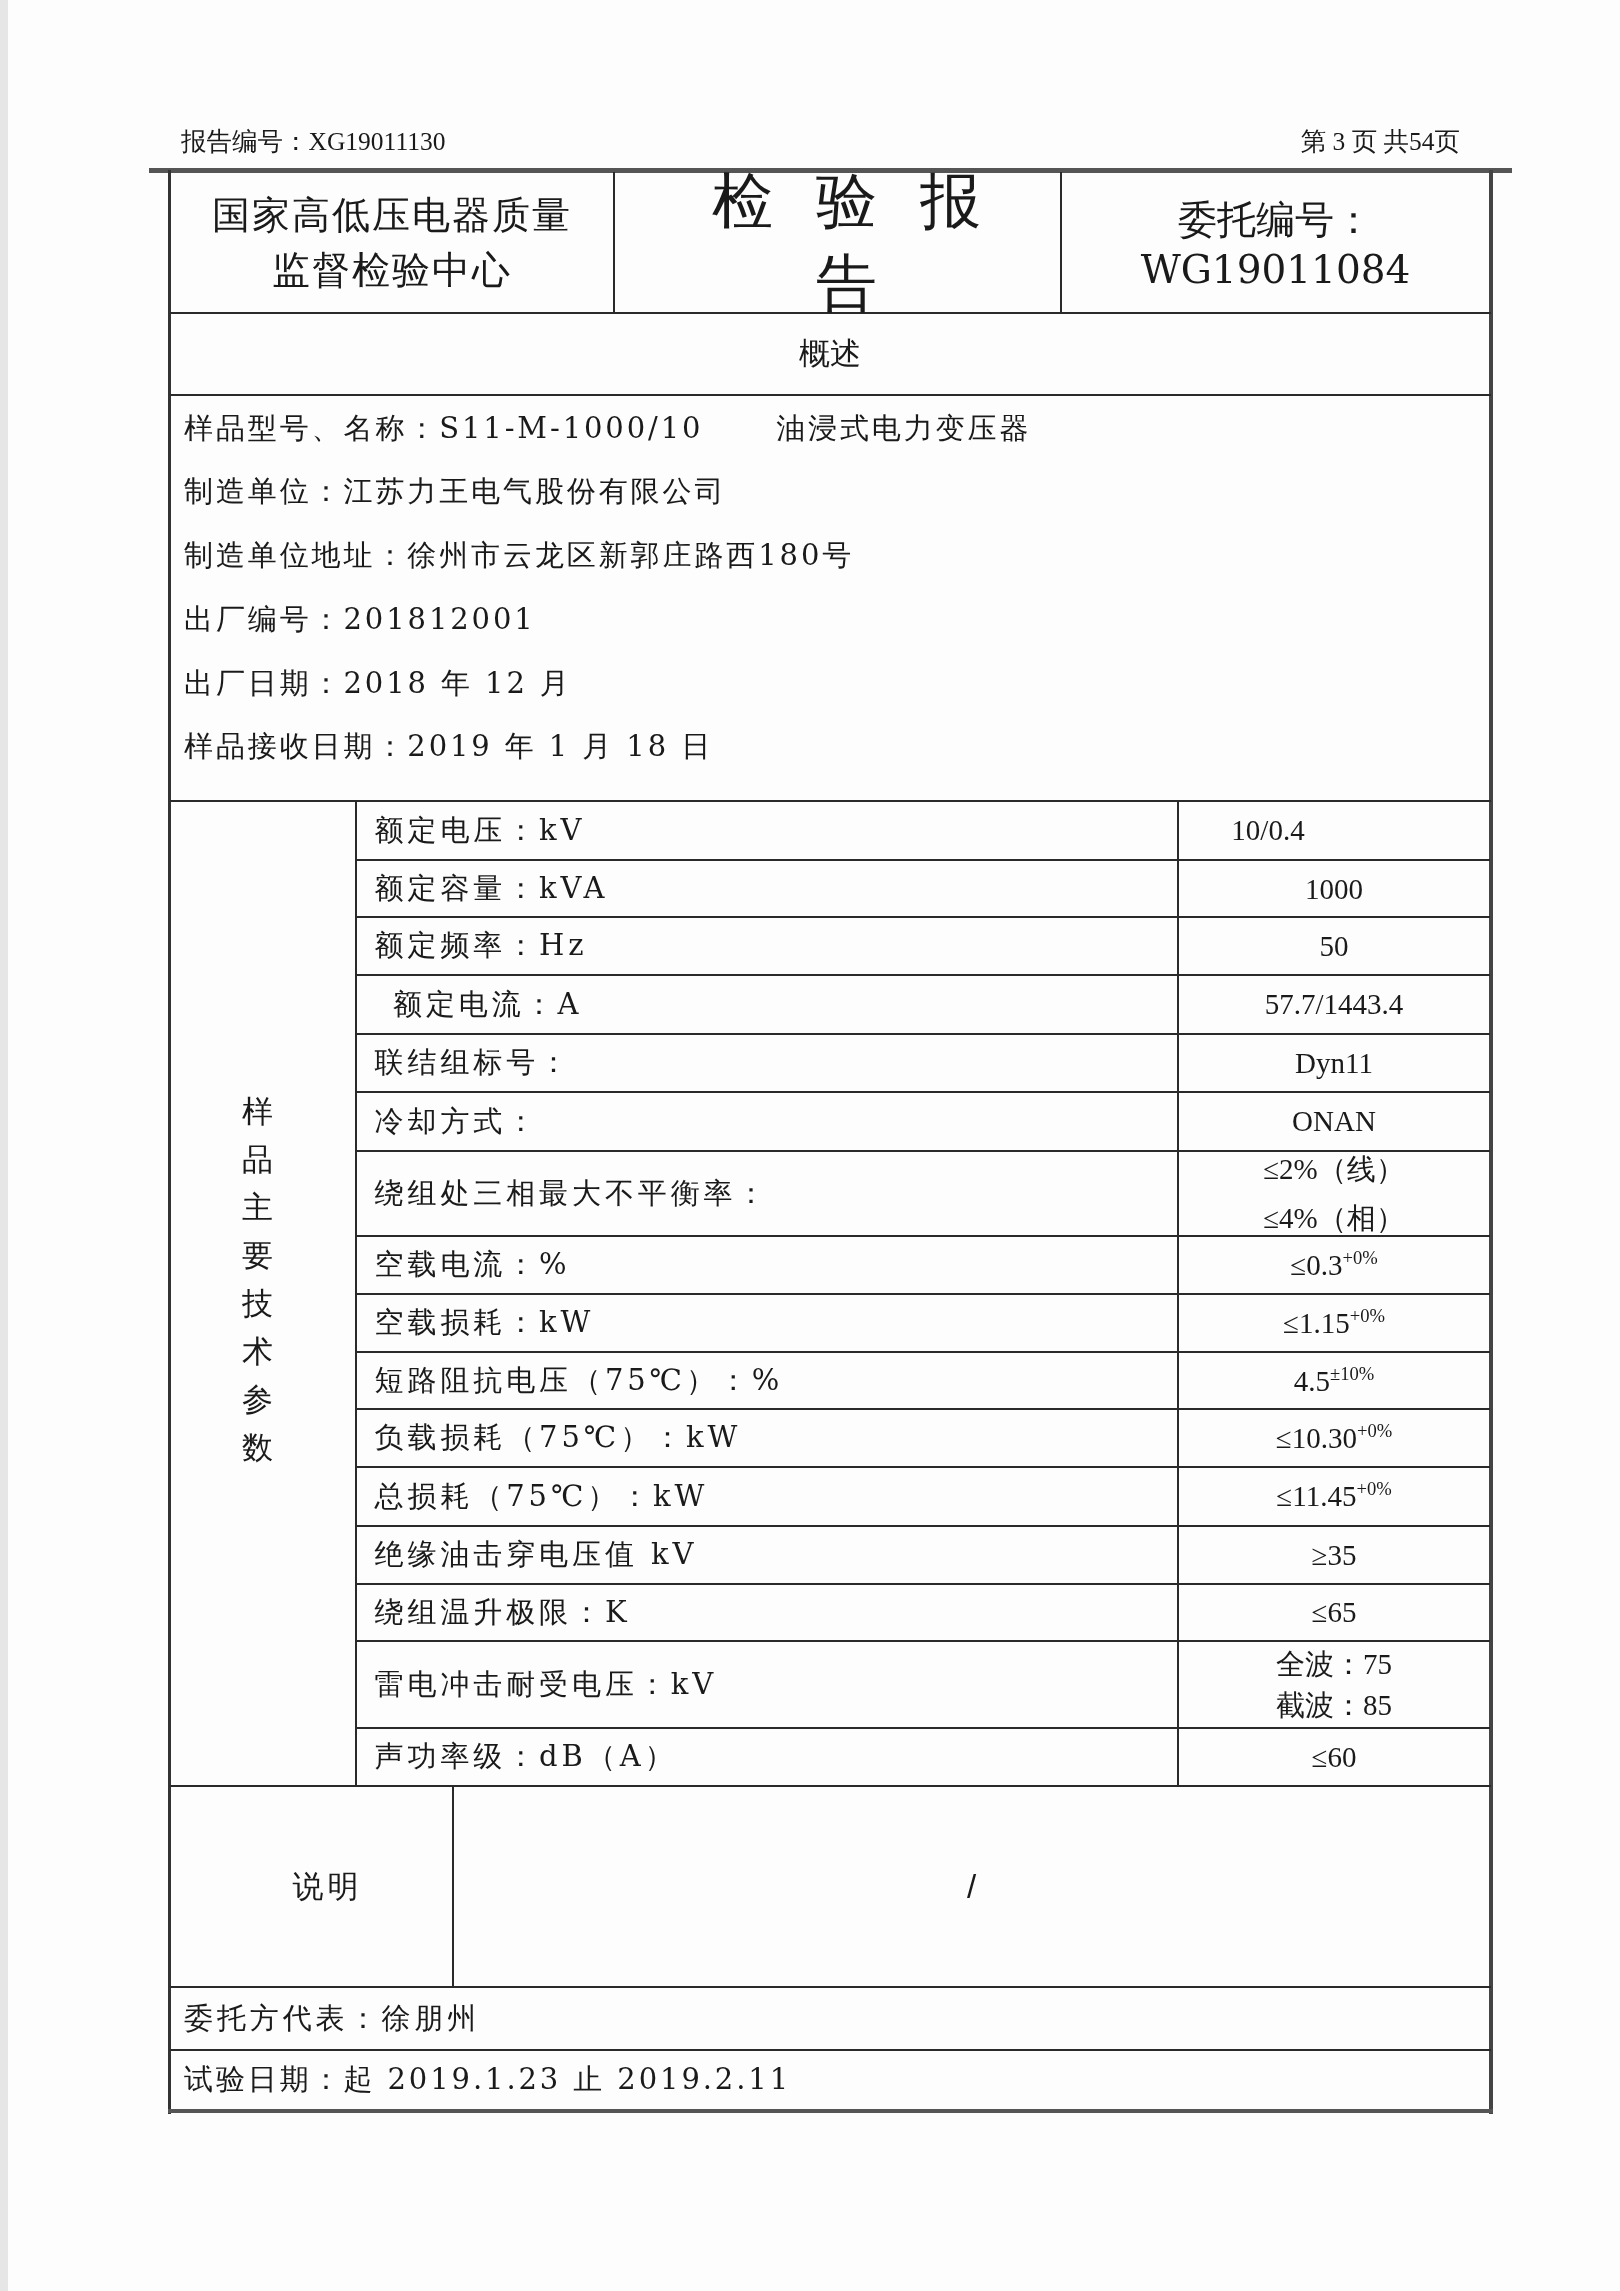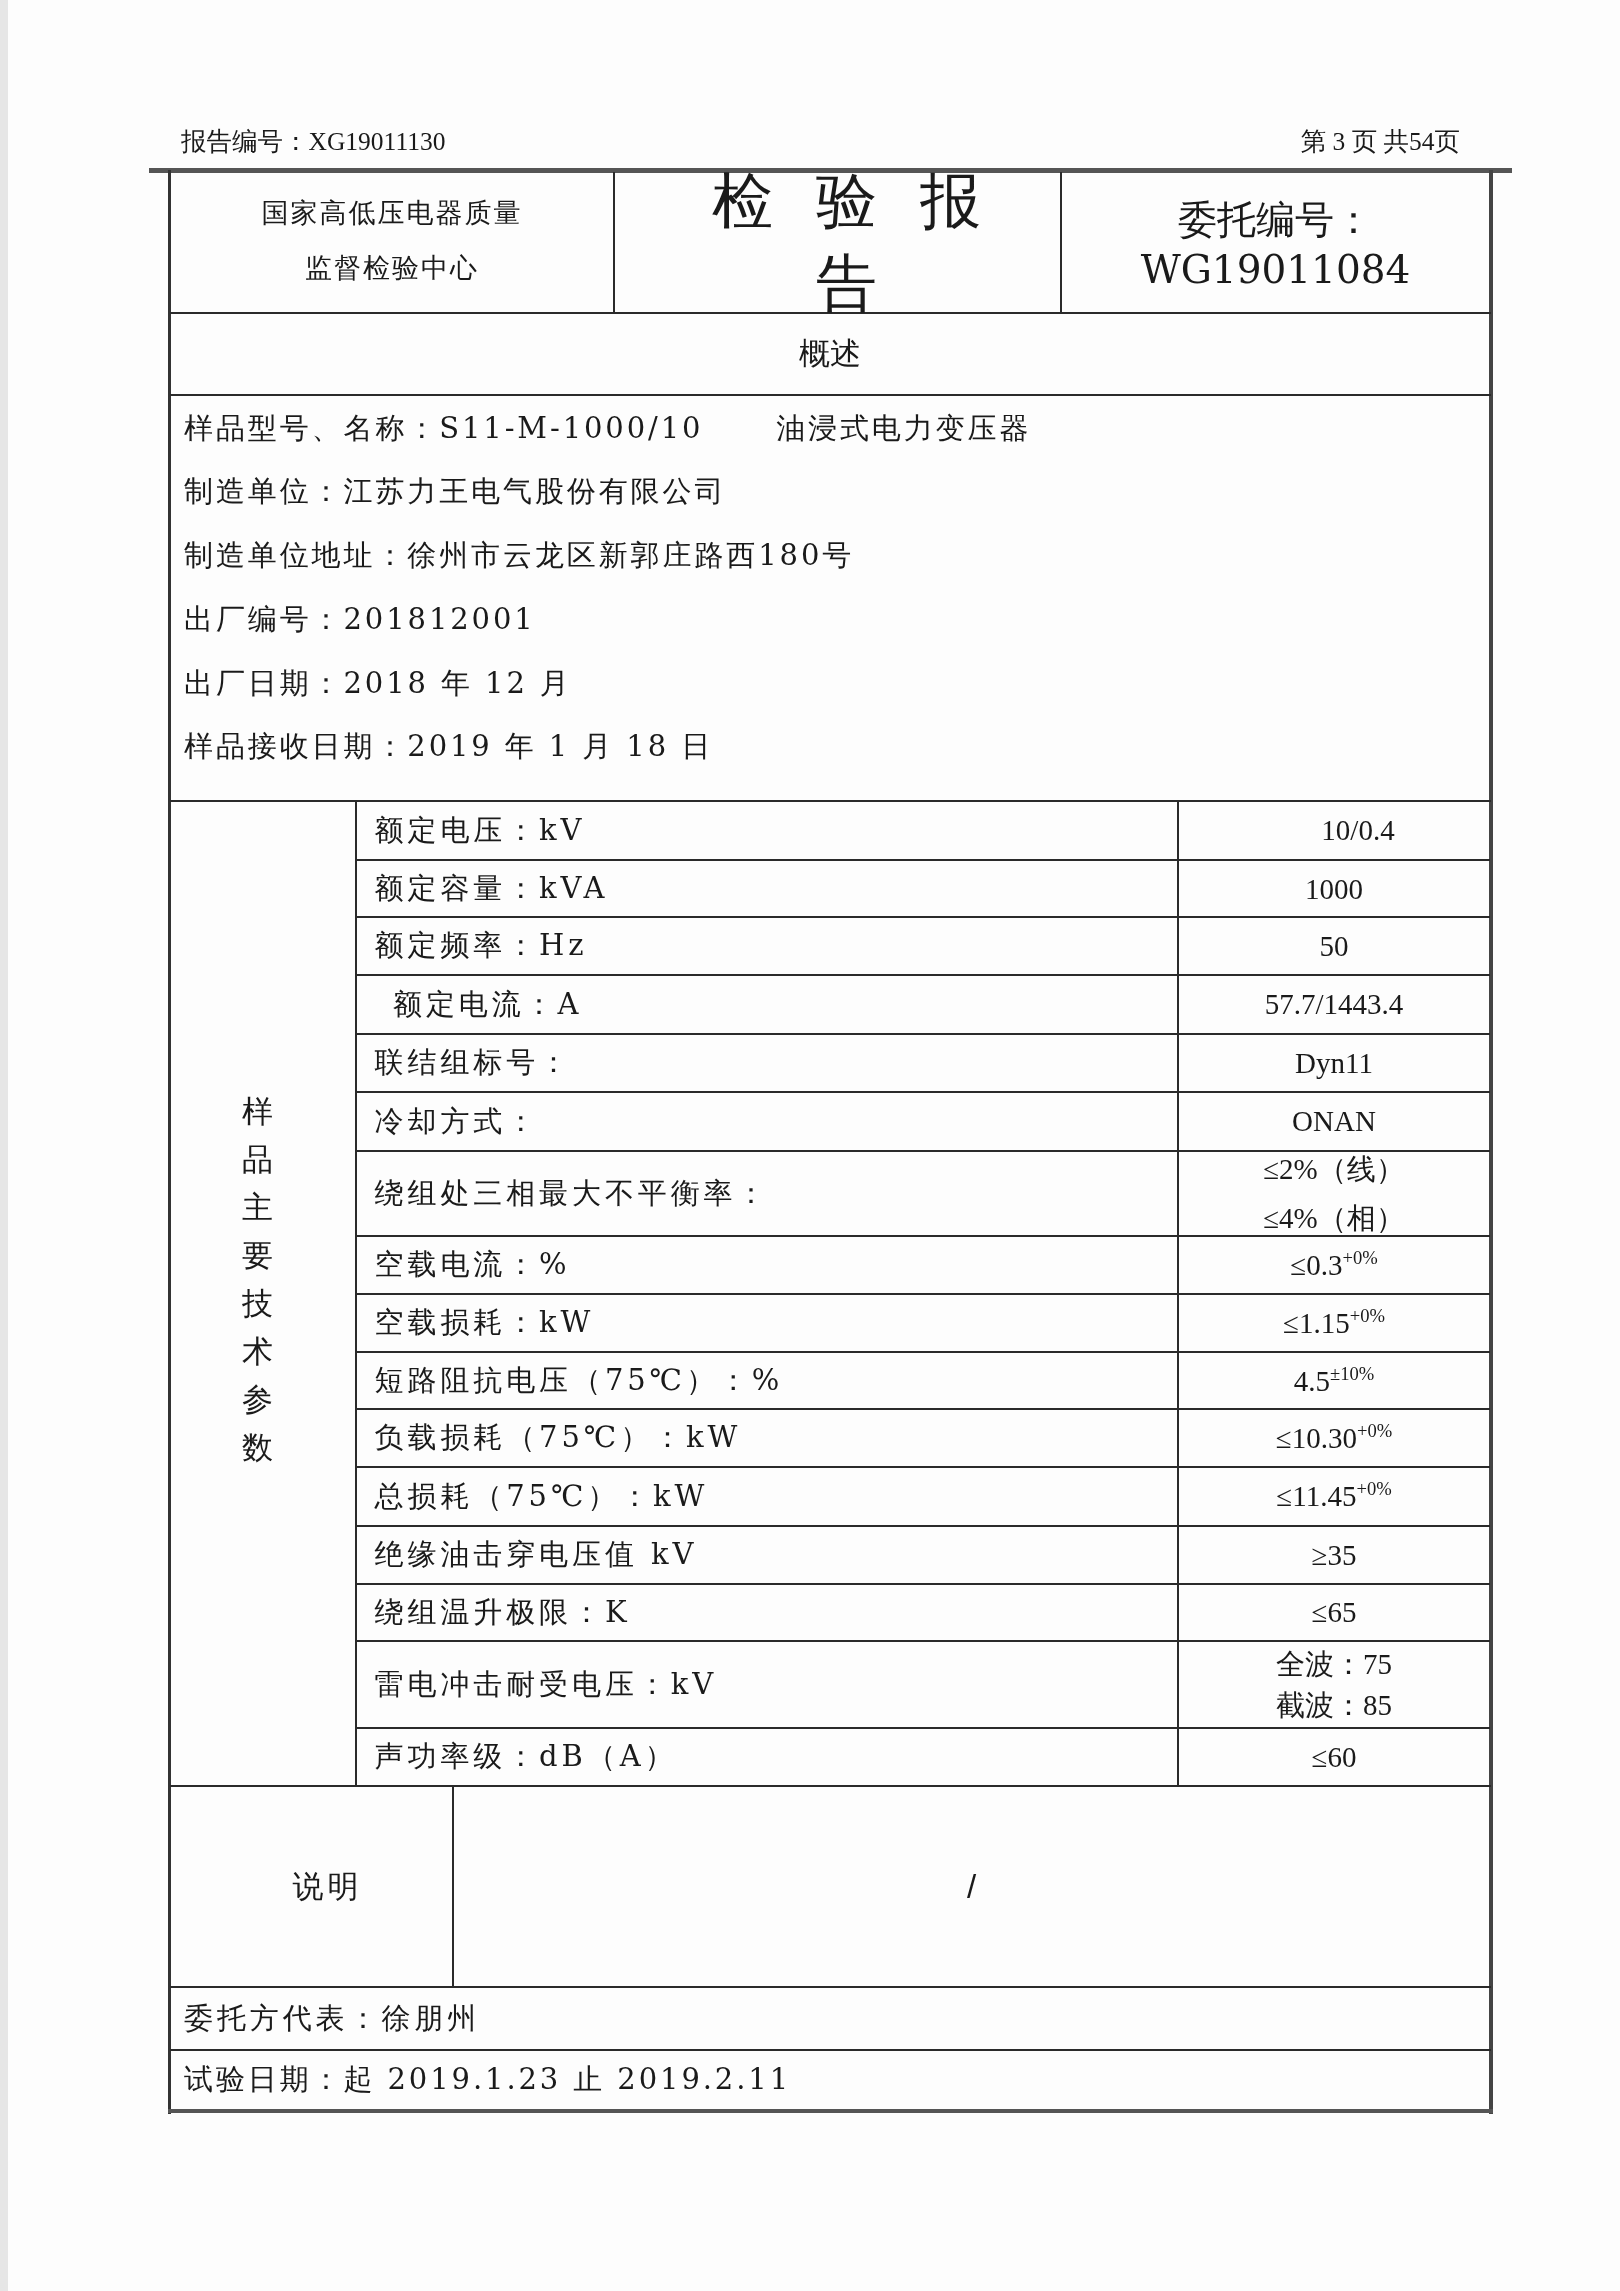--- a/index.html
+++ b/index.html
@@ -12,21 +12,21 @@
   .page-edge { position:absolute; left:0; top:0; width:7.8px; height:2292px; background:#e6e6e6; }
   .hdr { position:absolute; top:125px; font-size:25.5px; line-height:33px; font-family:"Liberation Serif","DejaVu Serif",serif; }
   .hline { position:absolute; height:2px; background:#2a2a2a; }
   .vline { position:absolute; width:2px; background:#2a2a2a; }
   .thick-top { position:absolute; left:149px; top:168px; width:1363px; height:4.9px; background:#555; }
   .border-l { position:absolute; left:168px; top:170px; width:2.9px; height:1944px; background:#333; }
   .border-r { position:absolute; left:1489px; top:170px; width:3.9px; height:1944px; background:#444; }
   .border-b { position:absolute; left:168px; top:2109px; width:1325px; height:3.9px; background:#555; }
   .cell { position:absolute; display:flex; align-items:center; }
   .center { justify-content:center; text-align:center; }
-  .t-inst { font-size:27px; line-height:55px; letter-spacing:2px;font-family:Liberation Mono, monospace; }
+  .t-inst { font-size:38px; line-height:55px; letter-spacing:2px; }
   .t-title { font-size:61px; letter-spacing:43px; padding-left:43px; }
   .t-entrust { font-size:39px; }
   .t-sec { font-size:31px; }
   .info { position:absolute; left:184px; font-size:29px; line-height:39px; letter-spacing:2.9px; white-space:pre; }
   .plabel { font-size:29px; letter-spacing:3.9px; padding-left:17.6px; }
   .pval { font-size:29px; flex-direction:column; line-height:41px; font-family:"Liberation Serif","DejaVu Serif",serif; }
   .pval sup { font-size:18.6px; vertical-align:super; line-height:0; }
   .vert { position:absolute; left:235px; width:45px; font-size:31px; text-align:center; }
   .vert span { display:block; height:48px; line-height:48px; }
 </style>
@@ -112,21 +112,21 @@
 <div class="cell plabel" style="left:357px; top:1237px; width:819px; height:56px;">空载电流：%</div>
 <div class="cell plabel" style="left:357px; top:1295px; width:819px; height:56px;">空载损耗：kW</div>
 <div class="cell plabel" style="left:357px; top:1353px; width:819px; height:56px;">短路阻抗电压（75℃）：%</div>
 <div class="cell plabel" style="left:357px; top:1410px; width:819px; height:56px;">负载损耗（75℃）：kW</div>
 <div class="cell plabel" style="left:357px; top:1468px; width:819px; height:57px;">总损耗（75℃）：kW</div>
 <div class="cell plabel" style="left:357px; top:1527px; width:819px; height:56px;">绝缘油击穿电压值 kV</div>
 <div class="cell plabel" style="left:357px; top:1585px; width:819px; height:55px;">绕组温升极限：K</div>
 <div class="cell plabel" style="left:357px; top:1642px; width:819px; height:85px;">雷电冲击耐受电压：kV</div>
 <div class="cell plabel" style="left:357px; top:1729px; width:819px; height:56px;">声功率级：dB（A）</div>
 
-<div class="cell center pval" style="left:1222px; top:802px; width:272px; height:57px;">10/0.4</div>
+<div class="cell center pval" style="left:1132px; top:802px; width:272px; height:57px;">10/0.4</div>
 <div class="cell center pval" style="left:1179px; top:861px; width:310px; height:56px;">1000</div>
 <div class="cell center pval" style="left:1179px; top:918px; width:310px; height:56px;">50</div>
 <div class="cell center pval" style="left:1179px; top:976px; width:310px; height:57px;">57.7/1443.4</div>
 <div class="cell center pval" style="left:1179px; top:1035px; width:310px; height:56px;">Dyn11</div>
 <div class="cell center pval" style="left:1179px; top:1093px; width:310px; height:57px;">ONAN</div>
 <div class="cell center pval" style="left:1179px; top:1152px; width:310px; height:83px;gap:8px;">
   <div>≤2%（线）</div>
   <div>≤4%（相）</div>
 </div>
 <div class="cell center pval" style="left:1179px; top:1237px; width:310px; height:56px;">

